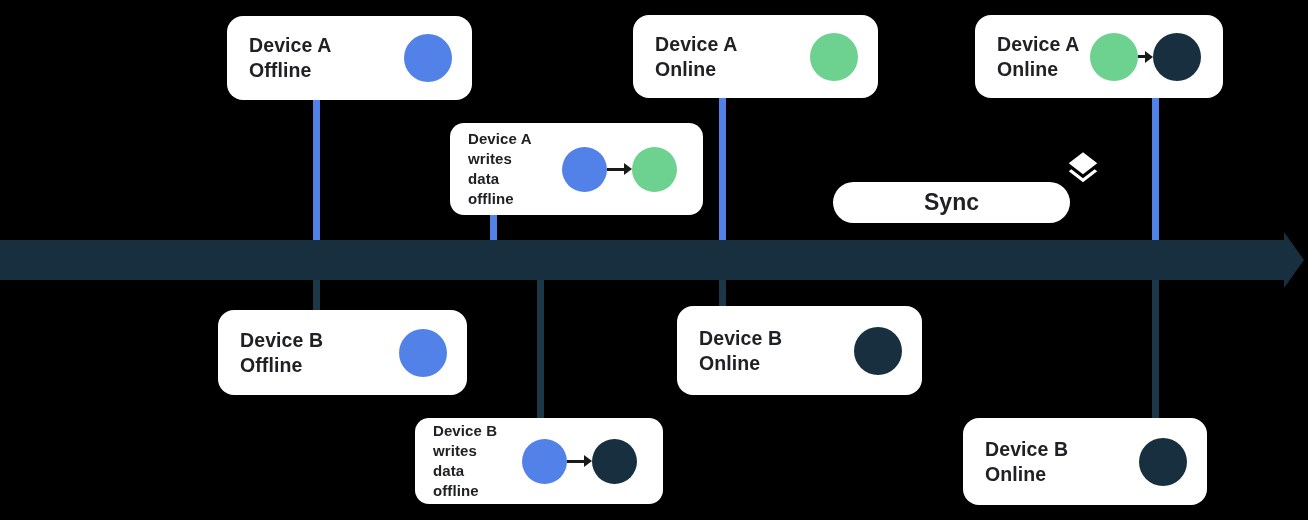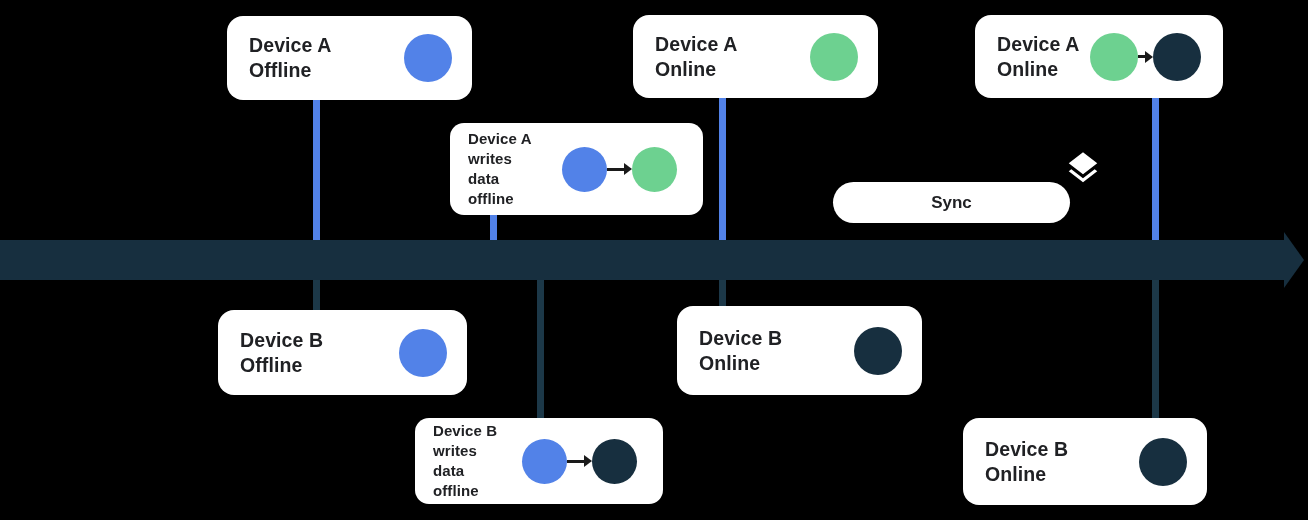--- a/index.html
+++ b/index.html
@@ -79,21 +79,21 @@
   
   .sync-pill {
     position: absolute;
     left: 833px; top: 182px;
     width: 237px; height: 41px;
     background: var(--card_bg, #fff);
     border-radius: 21px;
     display: flex; align-items: center; justify-content: center;
   }
   .sync-pill span {
-    font-size: 17px; font-weight: bold; color: var(--text, #202124);
+    font-size: 23px; font-weight: bold; color: var(--text, #202124);
   }
 
   .layers-icon { position: absolute; left: 1064px; top: 148px; }
 </style>
 </head>
 <body>
 
 <div class="canvas">
 
   <div class="timeline-bar"></div>

